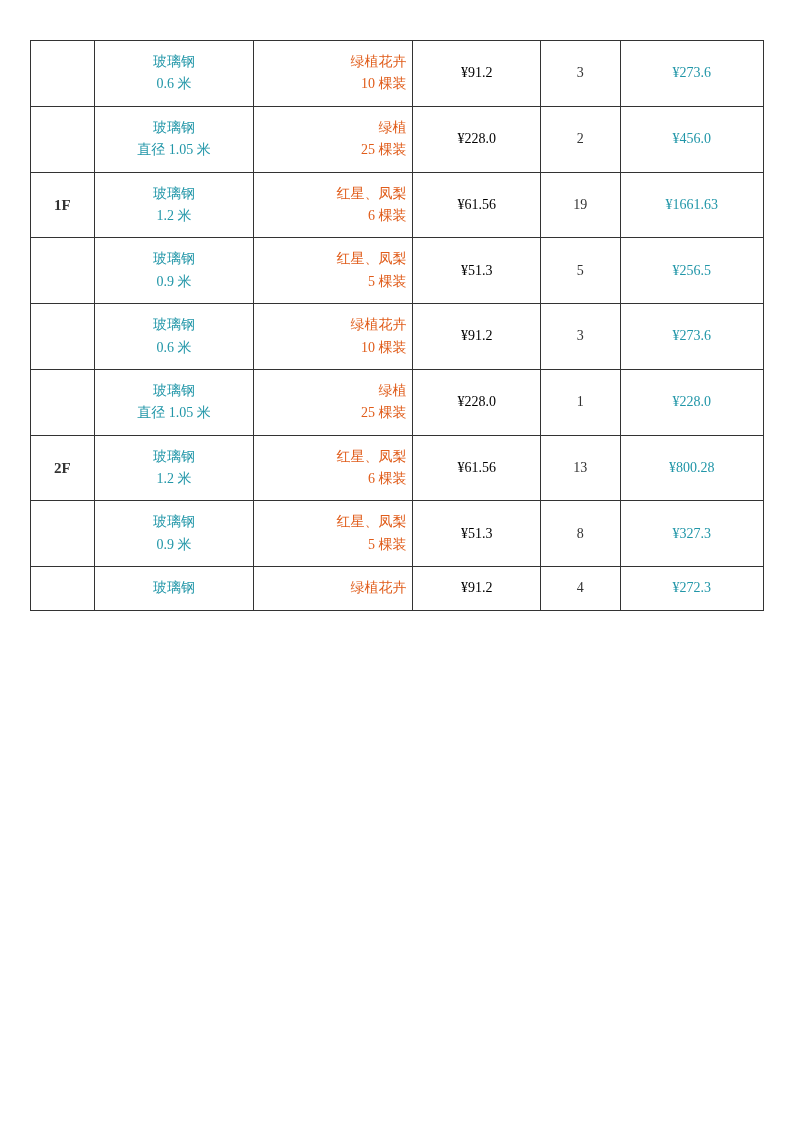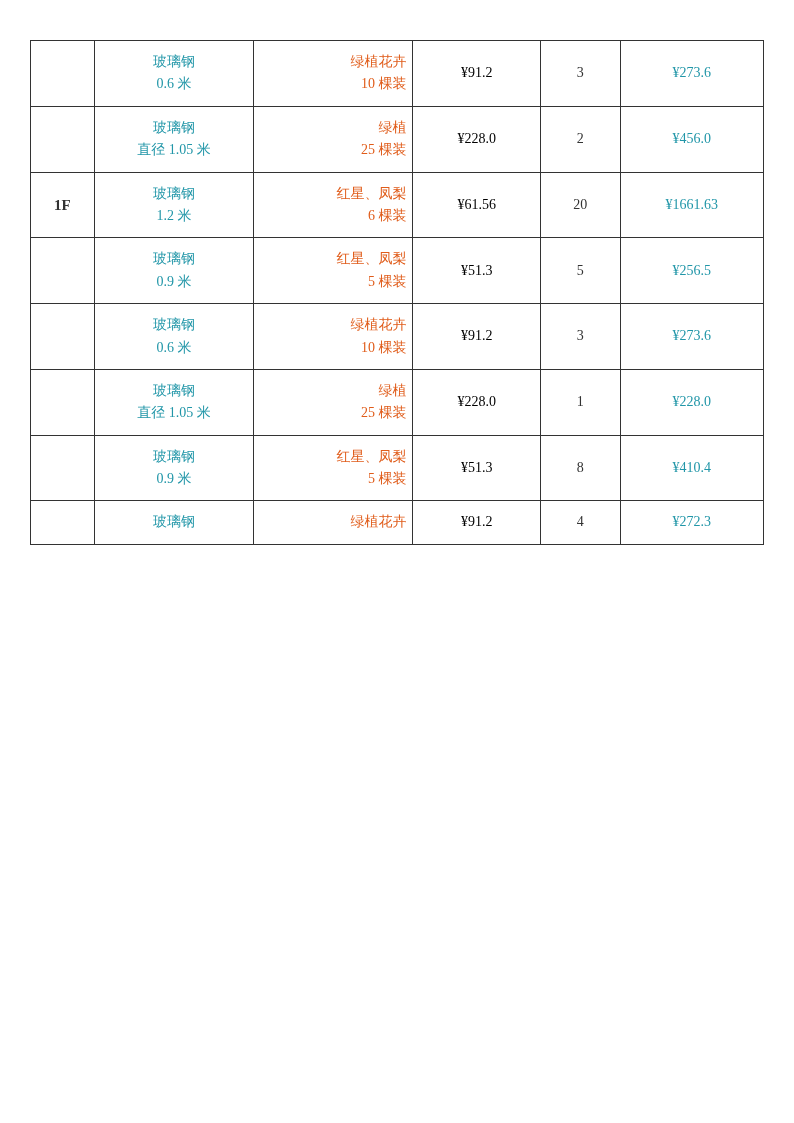--- a/index.html
+++ b/index.html
@@ -99,21 +99,21 @@
           <td class="col-type">绿植<br>25 棵装</td>
           <td class="col-price">¥228.0</td>
           <td class="col-qty">2</td>
           <td class="col-total">¥456.0</td>
         </tr>
         <tr>
           <td class="col-floor"><span class="floor-label">1F</span></td>
           <td class="col-material">玻璃钢<br>1.2 米</td>
           <td class="col-type">红星、凤梨<br>6 棵装</td>
           <td class="col-price">¥61.56</td>
-          <td class="col-qty">20</td>
+          <td class="col-qty">19</td>
           <td class="col-total">¥1661.63</td>
         </tr>
         <tr>
           <td class="col-floor"></td>
           <td class="col-material">玻璃钢<br>0.9 米</td>
           <td class="col-type">红星、凤梨<br>5 棵装</td>
           <td class="col-price">¥51.3</td>
           <td class="col-qty">5</td>
           <td class="col-total">¥256.5</td>
         </tr>
@@ -127,26 +127,34 @@
         </tr>
         <tr>
           <td class="col-floor"></td>
           <td class="col-material">玻璃钢<br>直径 1.05 米</td>
           <td class="col-type">绿植<br>25 棵装</td>
           <td class="col-price">¥228.0</td>
           <td class="col-qty">1</td>
           <td class="col-total">¥228.0</td>
         </tr>
         <tr>
+          <td class="col-floor"><span class="floor-label">2F</span></td>
+          <td class="col-material">玻璃钢<br>1.2 米</td>
+          <td class="col-type">红星、凤梨<br>6 棵装</td>
+          <td class="col-price">¥61.56</td>
+          <td class="col-qty">13</td>
+          <td class="col-total">¥800.28</td>
+        </tr>
+        <tr>
           <td class="col-floor"></td>
           <td class="col-material">玻璃钢<br>0.9 米</td>
           <td class="col-type">红星、凤梨<br>5 棵装</td>
           <td class="col-price">¥51.3</td>
           <td class="col-qty">8</td>
-          <td class="col-total">¥410.4</td>
+          <td class="col-total">¥327.3</td>
         </tr>
         <tr>
           <td class="col-floor"></td>
           <td class="col-material">玻璃钢</td>
           <td class="col-type">绿植花卉</td>
           <td class="col-price">¥91.2</td>
           <td class="col-qty">4</td>
           <td class="col-total">¥272.3</td>
         </tr>
       </tbody>

